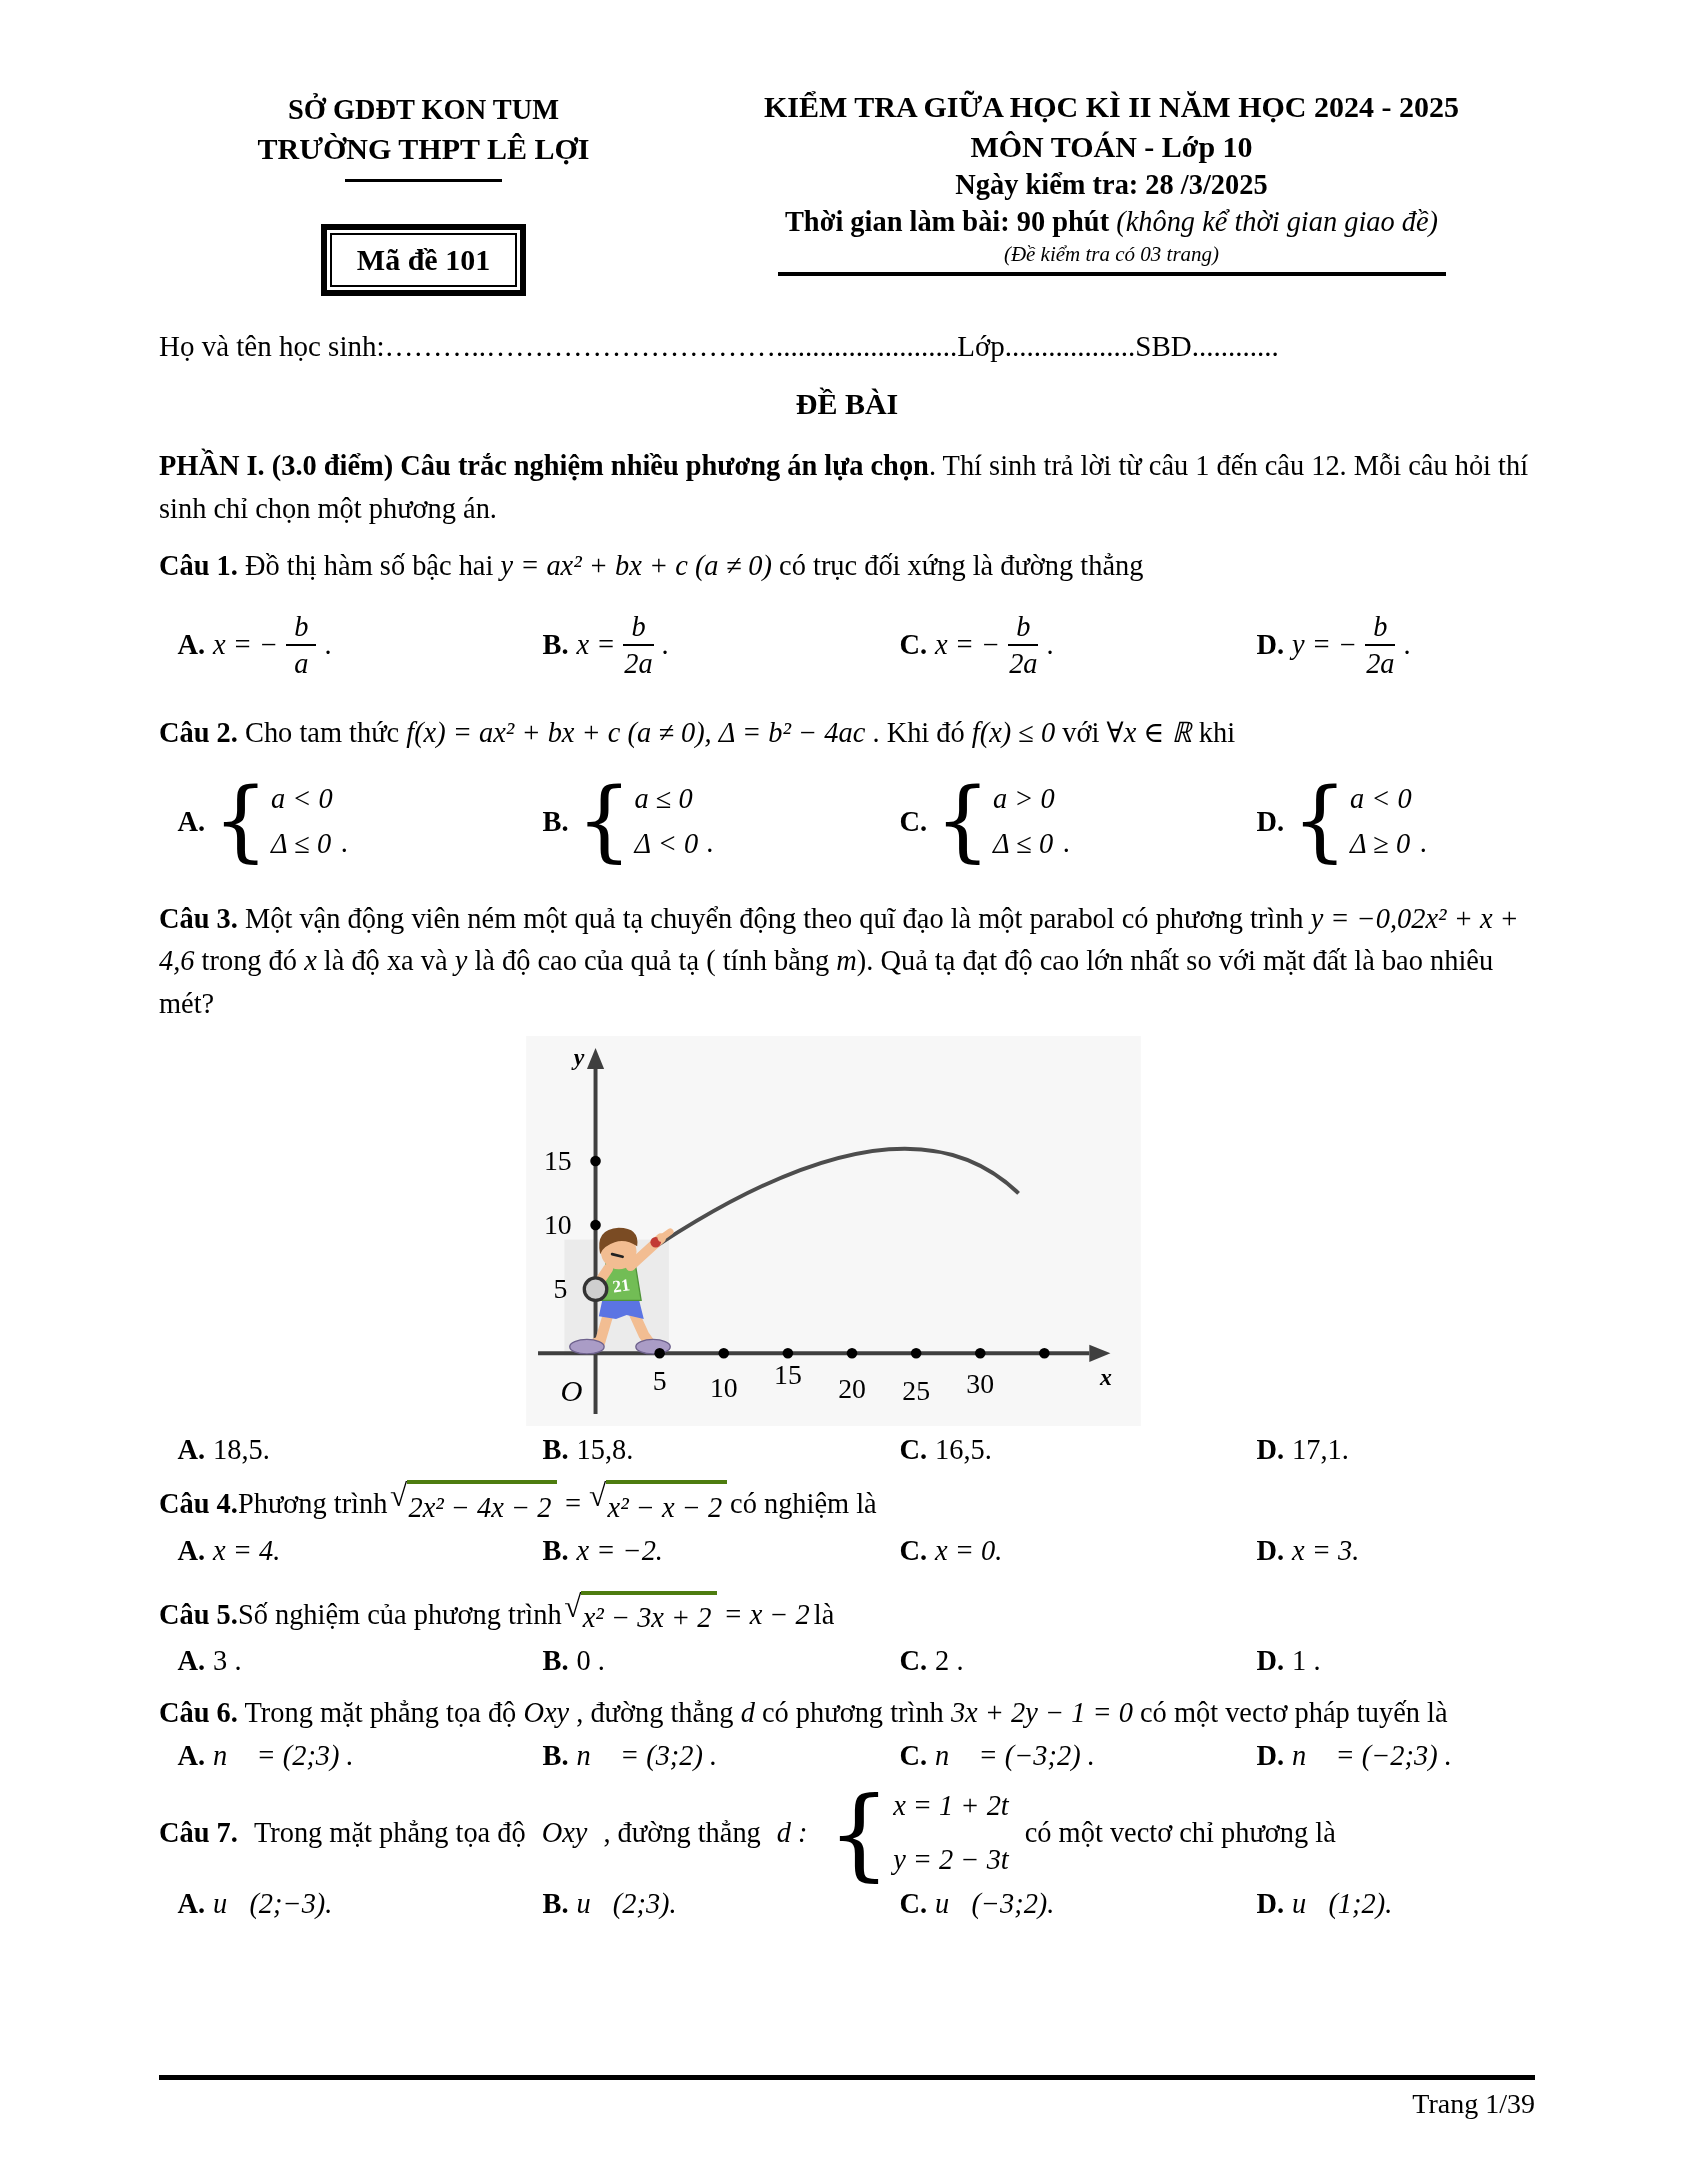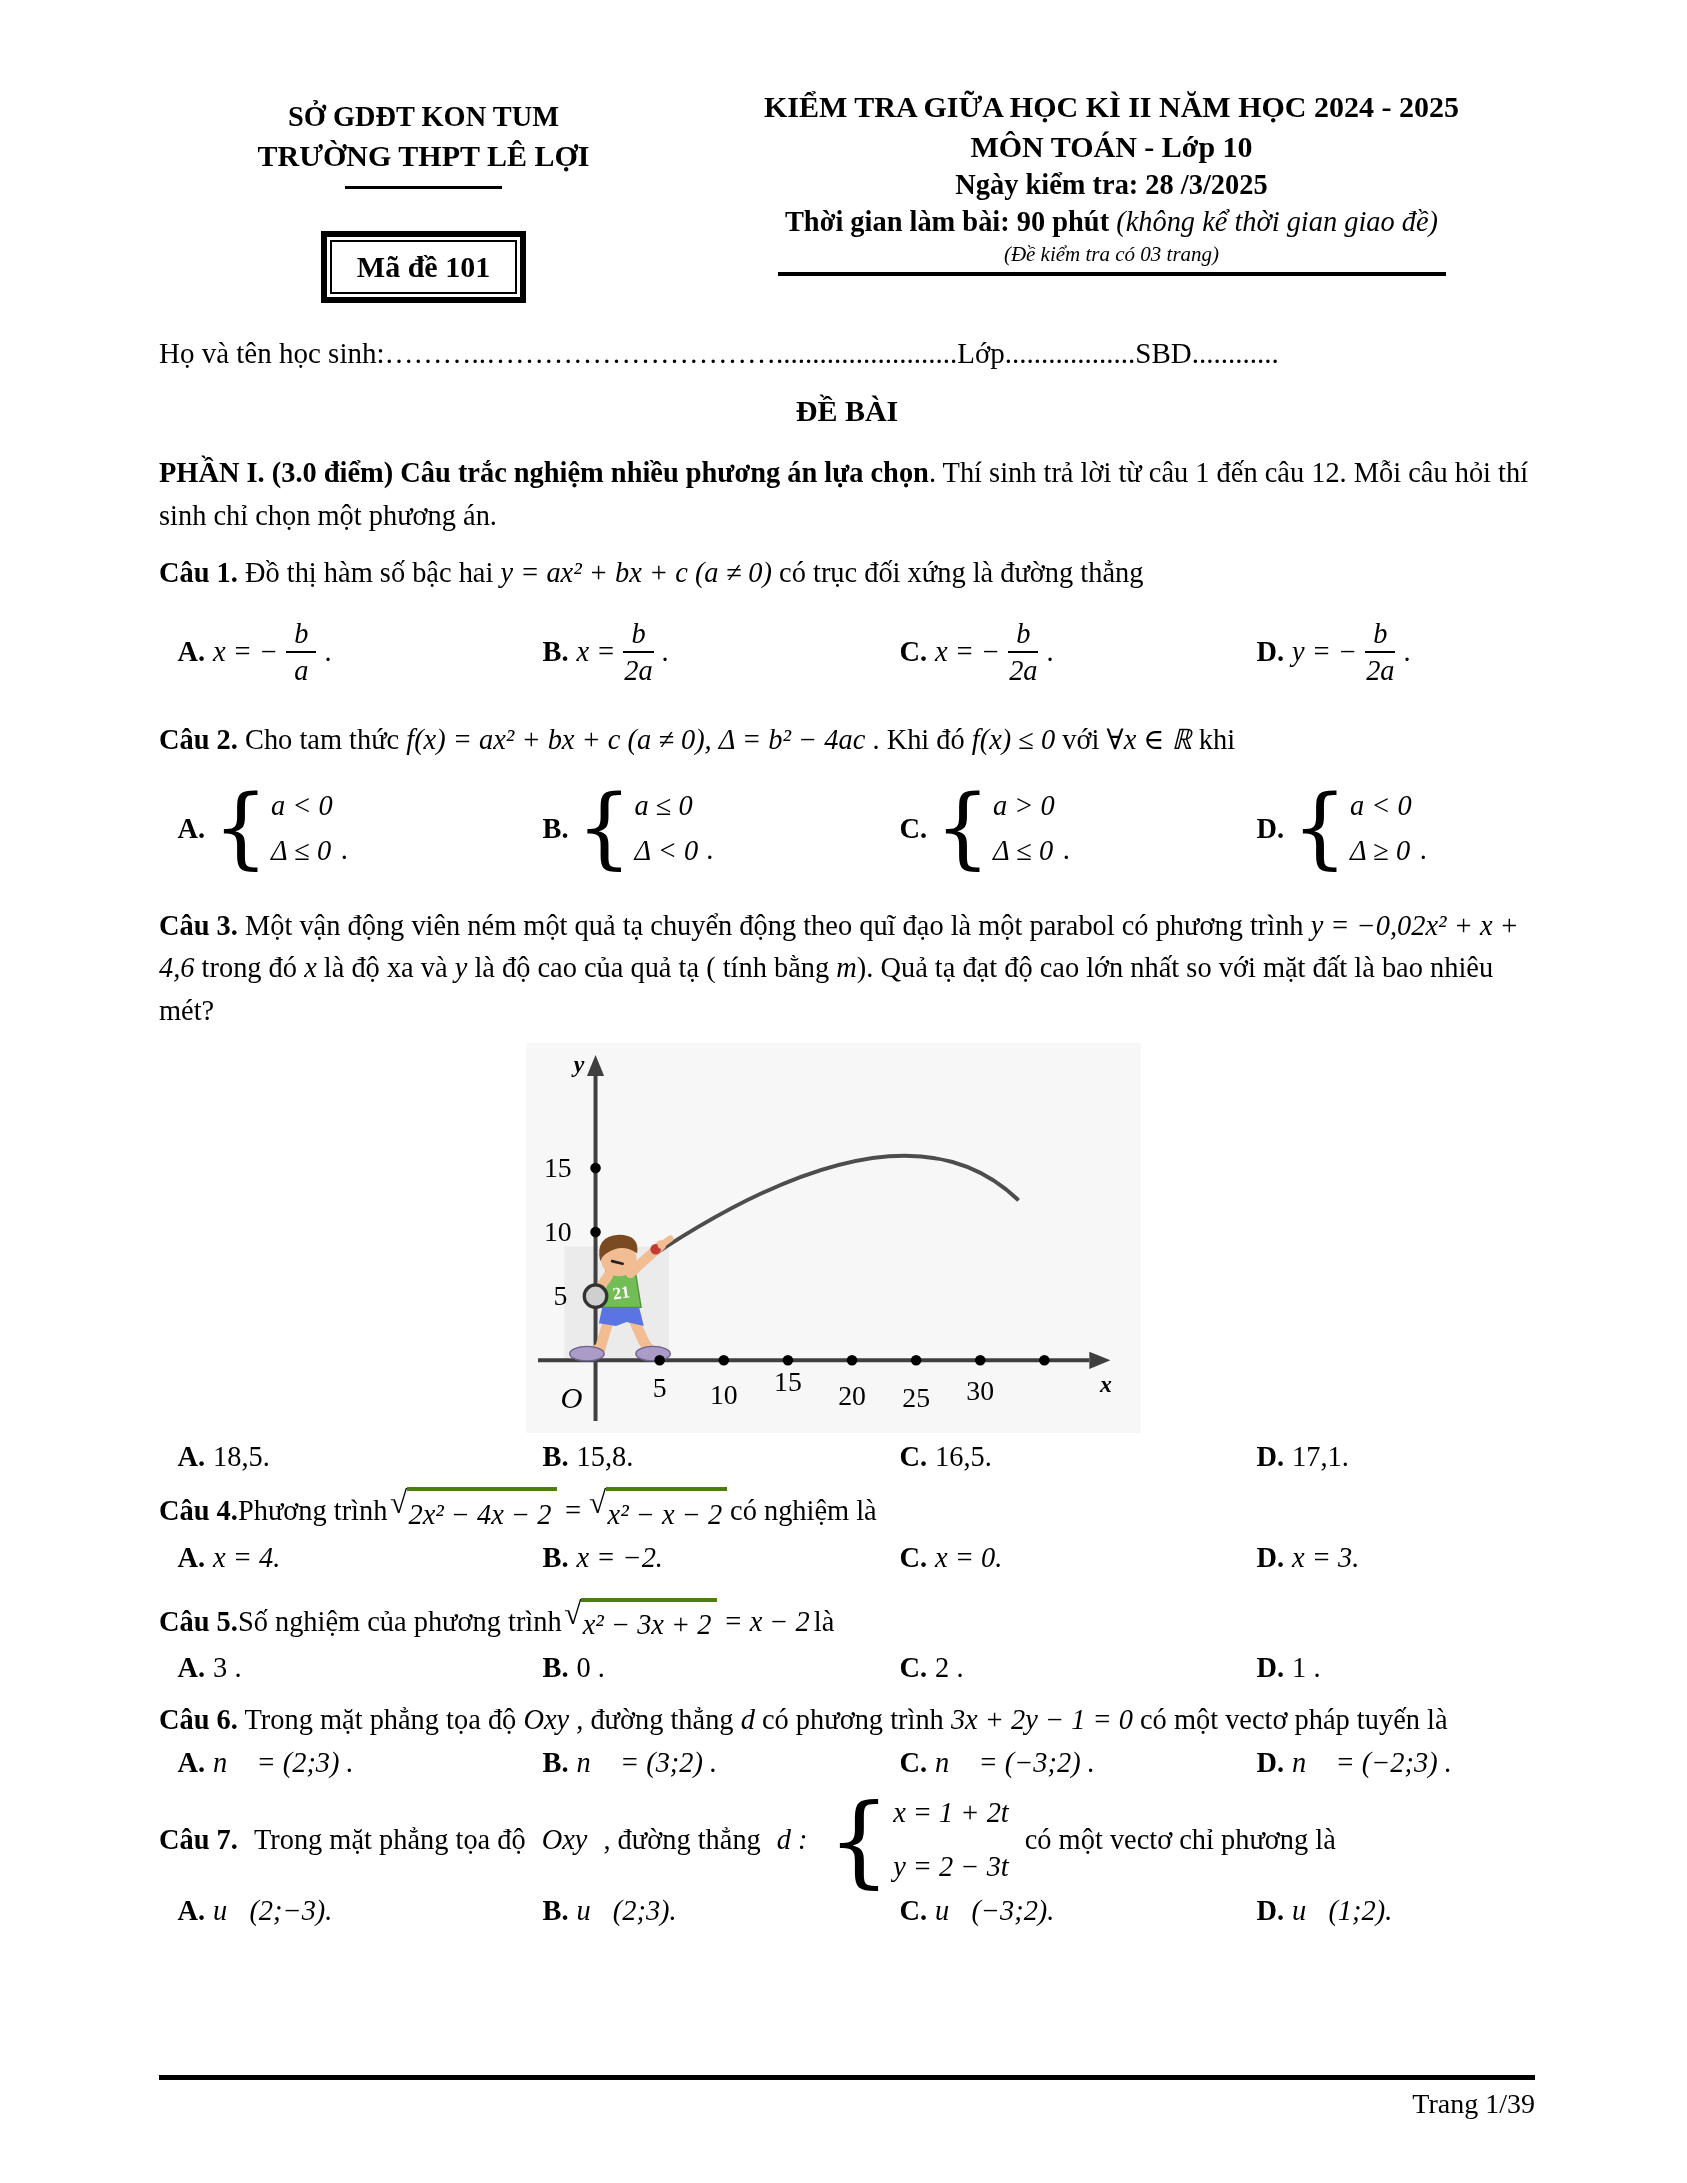--- a/index.html
+++ b/index.html
@@ -1,21 +1,21 @@
 <!DOCTYPE html>
 <html style="font-size:10.6px"><head>
 <meta charset="utf-8">
 <style>
   html,body{margin:0;padding:0;background:#9e9e9e;}
   .page{position:relative;width:1687px;height:2183px;margin:0 auto;background:#ffffff;
         font-family:"Liberation Serif","DejaVu Serif",serif;color:#000;box-sizing:border-box;
         padding:89px 152px 0 159px;overflow:hidden;}
   
   .header{display:grid;grid-template-columns:529px 1fr;align-items:start;}
-  .h-left{text-align:center;padding-top:5.3px;margin-top:7px;}
+  .h-left{text-align:center;padding-top:5.3px;}
   .dept{font-weight:bold;font-size:28.4px;}
   .school{font-weight:bold;font-size:30px;margin-top:5.3px;}
   .h-rule{width:157px;border-top:3.3px solid #000;margin:13.2px auto 0;}
   .code-box{display:inline-block;margin-top:42px;border:6.6px solid #000;padding:3.3px;}
   .code-inner{border:2px solid #000;padding:8px 25px;font-weight:bold;font-size:30px;white-space:nowrap;}
   .h-right{text-align:center;padding-top:1.3px;}
   .title{font-weight:bold;font-size:30px;}
   .subject{font-weight:bold;font-size:30px;margin-top:5.3px;}
   .date{font-weight:bold;font-size:28.4px;margin-top:5.3px;}
   .time{font-size:28.4px;margin-top:5.3px;}

